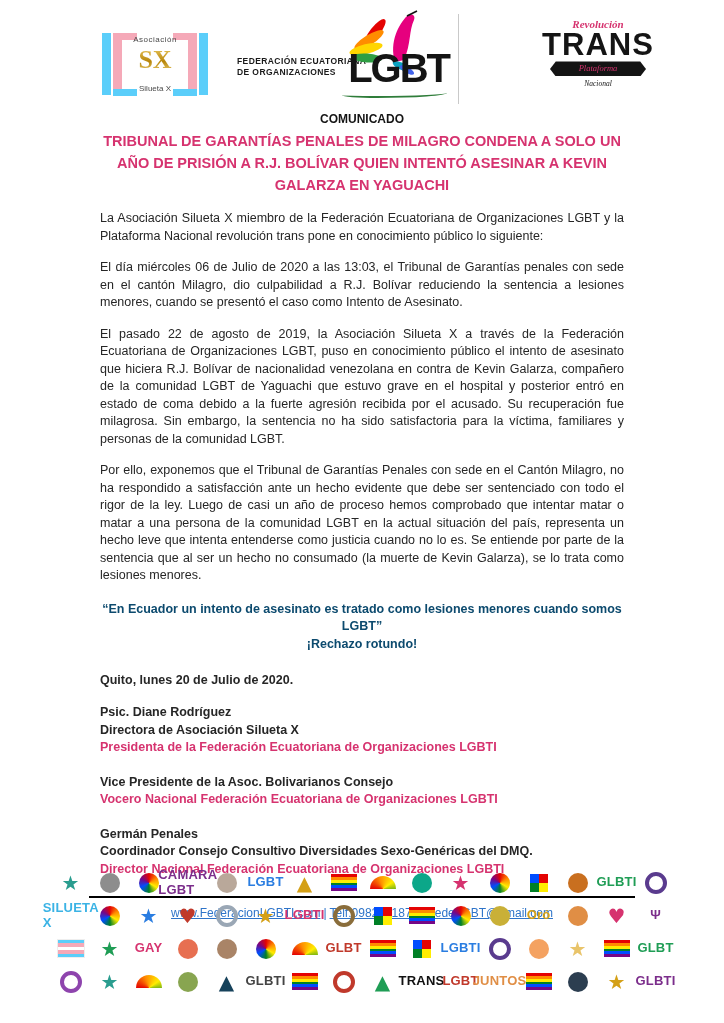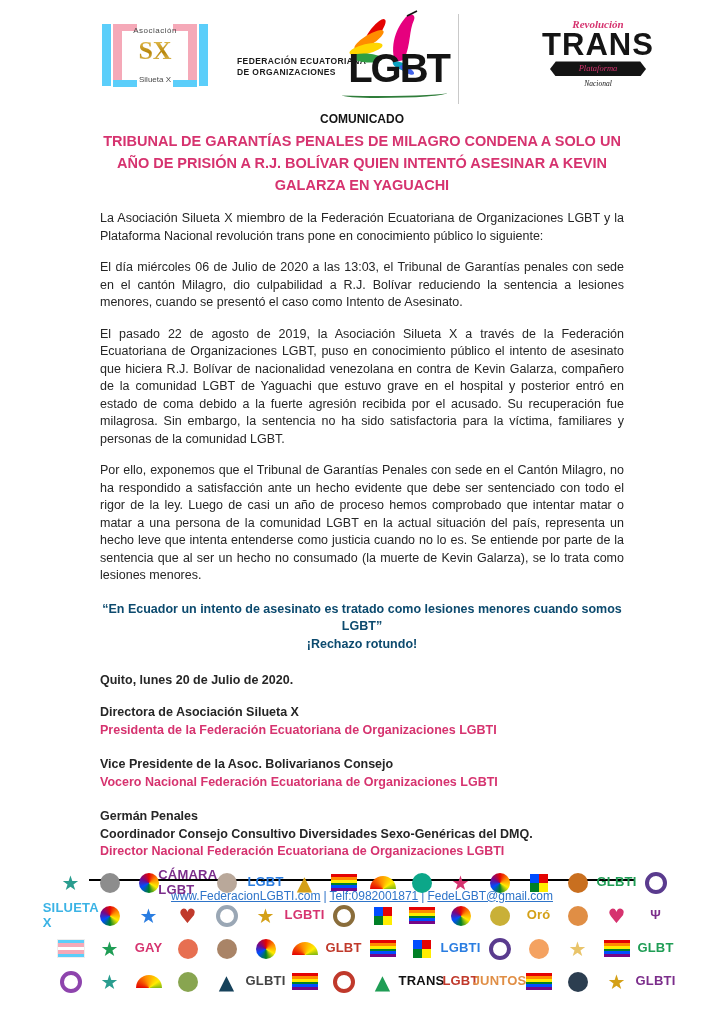--- a/index.html
+++ b/index.html
@@ -3,21 +3,21 @@
 <meta charset="utf-8">
 <style>
   html,body{margin:0;padding:0;background:#e9e9e9;}
   .page{
     width:724px;height:1023px;background:#ffffff;position:relative;
     margin:0 auto;font-family:"Liberation Sans",sans-serif;color:#262626;
     overflow:hidden;box-sizing:border-box;
   }
   
   .header{position:absolute;top:10px;left:0;width:724px;height:96px;}
-  .sx-logo{position:absolute;left:96px;top:4px;width:118px;height:82px;background:#fff;}
+  .sx-logo{position:absolute;left:96px;top:13px;width:118px;height:82px;background:#fff;}
   .sx-bar{position:absolute;top:10px;width:9px;height:62px;}
   .sx-blue-l{left:6px;background:#5bcefa;}
   .sx-pink-l{left:17px;background:#f5a9b8;height:50px;top:16px;}
   .sx-blue-r{right:6px;background:#5bcefa;}
   .sx-pink-r{right:17px;background:#f5a9b8;height:50px;top:16px;}
   .sx-arm{position:absolute;height:7px;background:#f5a9b8;}
   .sx-arm-tl{left:17px;top:10px;width:24px;}
   .sx-arm-tr{right:17px;top:10px;width:24px;}
   .sx-arm-bl{left:17px;bottom:9px;width:24px;background:#5bcefa;}
   .sx-arm-br{right:17px;bottom:9px;width:24px;background:#5bcefa;}
@@ -130,20 +130,21 @@
     <p class="para">Por ello, exponemos que el Tribunal de Garantías Penales con sede en el Cantón Milagro, no ha respondido a satisfacción ante un hecho evidente que debe ser sentenciado con todo el rigor de la ley. Luego de casi un año de proceso hemos comprobado que intentar matar o matar a una persona de la comunidad LGBT en la actual situación del país, representa un hecho leve que intenta entenderse como justicia cuando no lo es. Se entiende por parte de la sentencia que al ser un hecho no consumado (la muerte de Kevin Galarza), se lo trata como lesiones menores.</p>
 
     <p class="quote">
       <span>“En Ecuador un intento de asesinato es tratado como lesiones menores cuando somos LGBT”</span><br>
       <span>¡Rechazo rotundo!</span>
     </p>
 
     <p class="dateline">Quito, lunes 20 de Julio de 2020.</p>
 
     <div class="sig">
+      <div>Psic. Diane Rodríguez</div>
       <div>Directora de Asociación Silueta X</div>
       <div class="pink">Presidenta de la Federación Ecuatoriana de Organizaciones LGBTI</div>
     </div>
     <div class="sig">
       <div>Vice Presidente de la Asoc. Bolivarianos Consejo</div>
       <div class="pink">Vocero Nacional Federación Ecuatoriana de Organizaciones LGBTI</div>
     </div>
     <div class="sig">
       <div>Germán Penales</div>
       <div>Coordinador Consejo Consultivo Diversidades Sexo-Genéricas del DMQ.</div>

